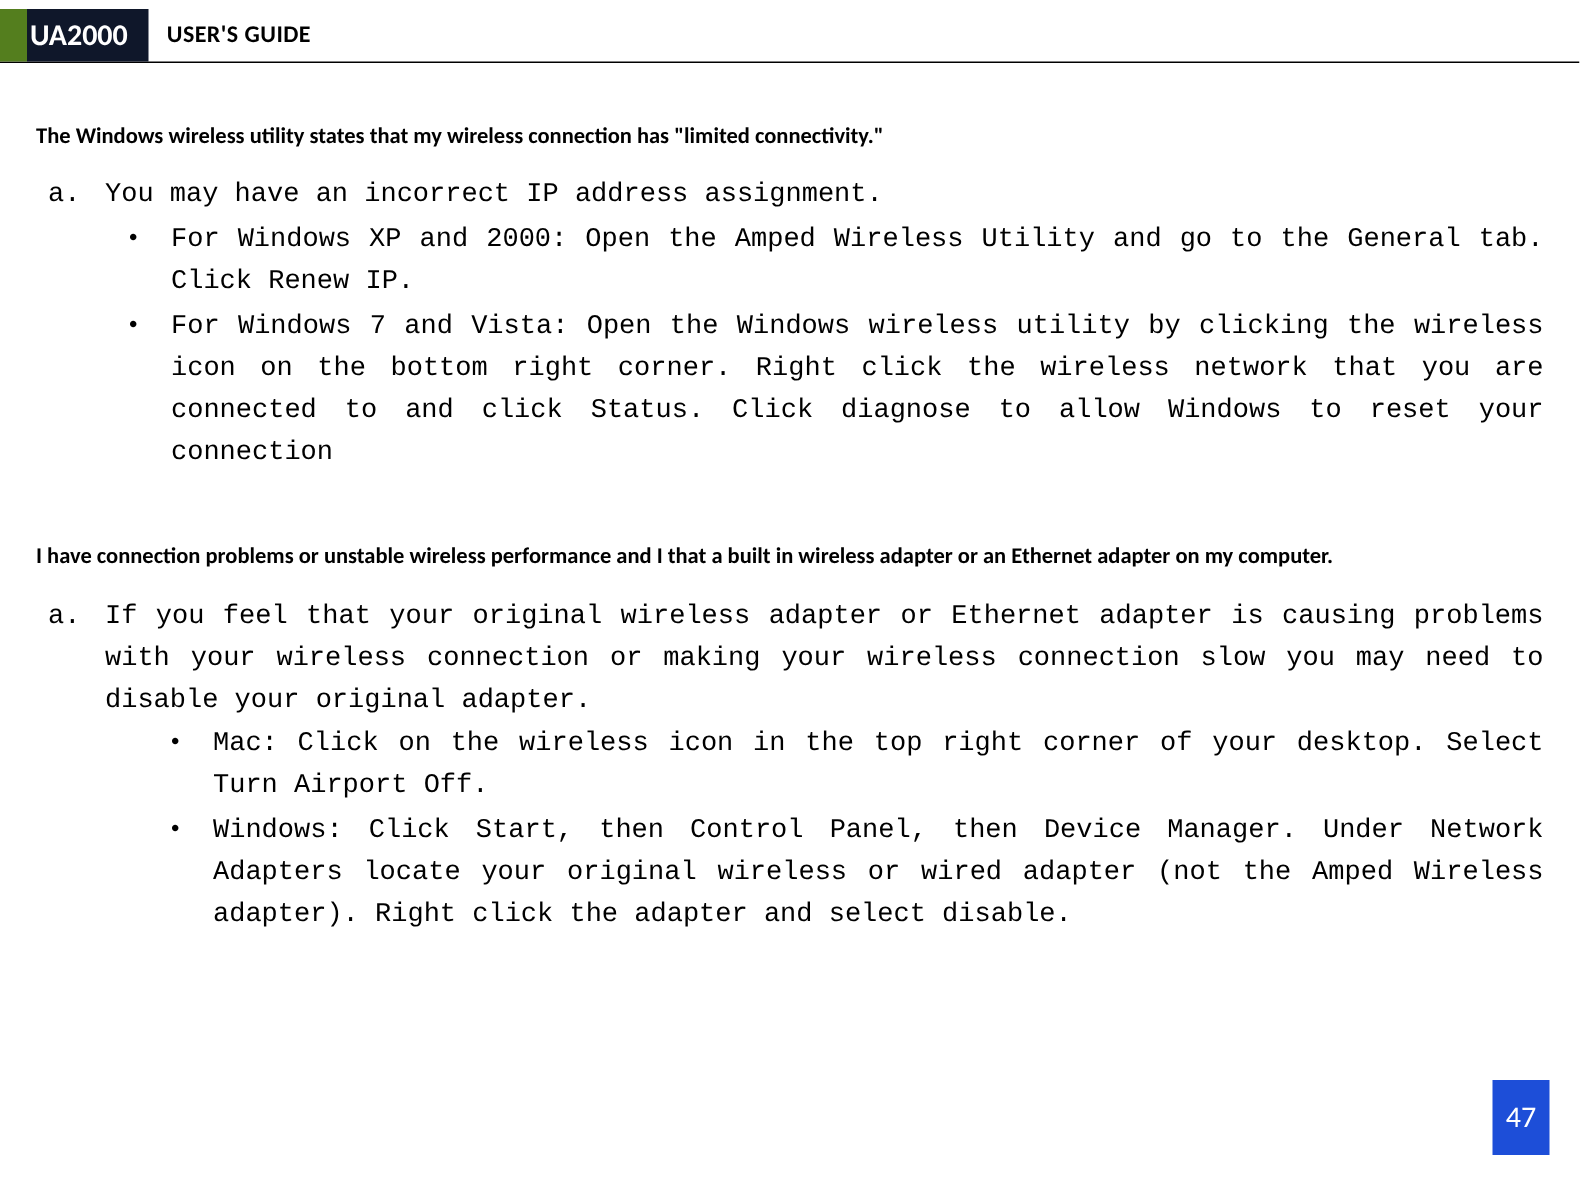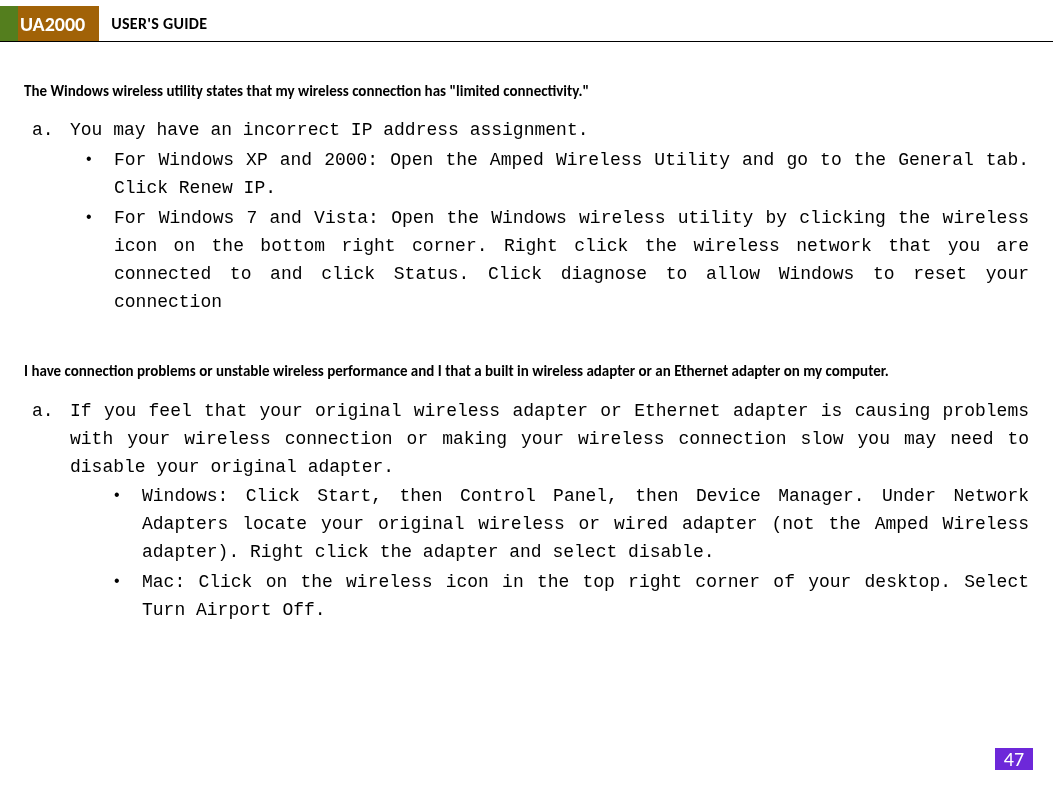--- a/index.html
+++ b/index.html
@@ -15,21 +15,21 @@
     
     .hdr {
       display: flex;
       align-items: stretch;
       height: 36px;
       margin: 6px 0 0 0;
       border-bottom: 1.4px solid #000;
     }
     .hdr-left-pad { width: 18px; background: #547e1e; }
     .hdr-badge {
-      background: #a16207;
+      background: #0f172a;
       color: #fff;
       font-weight: 700;
       font-size: 20px;
       padding: 0 14px 0 2px;
       display: flex;
       align-items: center;
     }
     .hdr-title {
       font-weight: 700;
       font-size: 16px;
@@ -85,22 +85,22 @@
     }
     ul.bullets.inner { padding-left: 72px; }
     .li-text { text-align: justify; }
     .gap { height: 42px; }
     
     .pn {
       position: absolute;
       right: 20px;
       bottom: 22px;
       width: 38px;
-      height: 22px;
-      background: #6d28d9;
+      height: 50px;
+      background: #1d4ed8;
       color: #fff;
       display: flex;
       align-items: center;
       justify-content: center;
       font-size: 20px;
     }
   </style>
 </head>
 <body>
 
@@ -123,21 +123,21 @@
     </li>
   </ol>
 
   <div class="gap"></div>
 
   <div class="section-hd justify">I have connection problems or unstable wireless performance and I that a built in wireless adapter or an Ethernet adapter on my computer.</div>
   <ol class="alpha">
     <li data-marker="a.">
       <div class="li-text">If you feel that your original wireless adapter or Ethernet adapter is causing problems with your wireless connection or making your wireless connection slow you may need to disable your original adapter.</div>
       <ul class="bullets inner">
+        <li><span>Mac: Click on the wireless icon in the top right corner of your desktop. Select Turn Airport Off.</span></li>
         <li><span>Windows: Click Start, then Control Panel, then Device Manager. Under Network Adapters locate your original wireless or wired adapter (not the Amped Wireless adapter). Right click the adapter and select disable.</span></li>
-        <li><span>Mac: Click on the wireless icon in the top right corner of your desktop. Select Turn Airport Off.</span></li>
       </ul>
     </li>
   </ol>
 
 </div>
 
 <div class="pn">47</div>
 
 </body></html>

